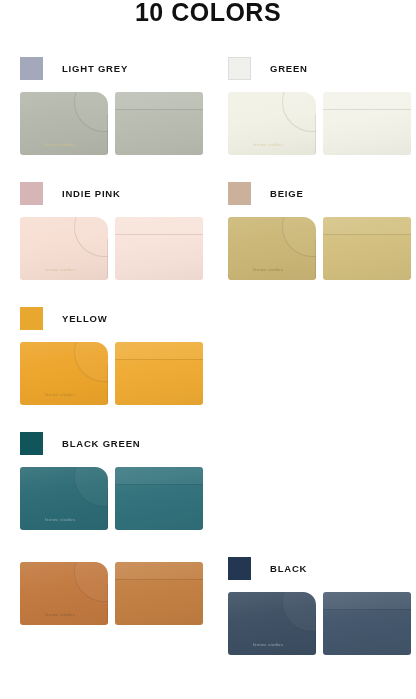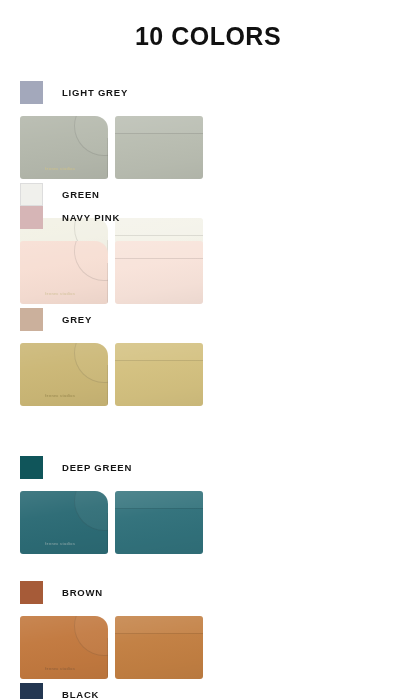--- a/index.html
+++ b/index.html
@@ -24,35 +24,34 @@
     box-sizing: border-box;
   }
 
   
   .page-title {
     text-align: center;
     font-size: 25px;
     font-weight: bold;
     letter-spacing: 0.5px;
     color: #111111;
-    padding-top: 24px;
     margin: 0;
     line-height: 1;
     font-family: "Liberation Sans", sans-serif;
   }
 
   
   .color-grid {
     margin-top: 28px;
     padding: 0 0px;
   }
 
   .color-row {
     display: flex;
-    flex-direction: column;
+    flex-direction: row;
     width: 416px;
     height: 125px;
     box-sizing: border-box;
   }
 
   .color-cell {
     width: 208px;
     box-sizing: border-box;
     padding-left: 20px;
     position: relative;
@@ -217,85 +216,100 @@
               <div class="back-seam"></div>
               <div class="sheen"></div>
             </div>
           </div>
         </div>
       </div>
       <div class="color-row">
         <div class="color-cell">
           <div class="cell-head">
             <div class="swatch" style="background: rgb(214, 181, 182);"></div>
-            <div class="cell-label">NAVY PINK</div>
+            <div class="cell-label">INDIE PINK</div>
           </div>
           <div class="product-pair">
             <div class="product front" style="background: rgb(247, 222, 211);">
               <div class="flap-seam"></div>
               <div class="flap-edge"></div>
               <div class="sheen"></div>
               <div class="brand-logo" style="color: rgb(216, 198, 164);">fennec studios</div>
             </div>
             <div class="product back" style="background: rgb(248, 227, 218);">
               <div class="back-shade"></div>
               <div class="back-seam"></div>
               <div class="sheen"></div>
             </div>
           </div>
         </div>
         <div class="color-cell">
           <div class="cell-head">
             <div class="swatch" style="background: rgb(203, 176, 156);"></div>
-            <div class="cell-label">GREY</div>
+            <div class="cell-label">BEIGE</div>
           </div>
           <div class="product-pair">
             <div class="product front" style="background: rgb(203, 183, 118);">
               <div class="flap-seam"></div>
               <div class="flap-edge"></div>
               <div class="sheen"></div>
               <div class="brand-logo" style="color: rgb(160, 143, 85);">fennec studios</div>
             </div>
             <div class="product back" style="background: rgb(211, 192, 127);">
               <div class="back-shade"></div>
               <div class="back-seam"></div>
               <div class="sheen"></div>
             </div>
           </div>
         </div>
       </div>
       <div class="color-row">
+        <div class="color-cell">
+          <div class="cell-head">
+            <div class="swatch" style="background: rgb(232, 167, 46);"></div>
+            <div class="cell-label">YELLOW</div>
+          </div>
+          <div class="product-pair">
+            <div class="product front" style="background: rgb(237, 165, 43);">
+              <div class="flap-seam"></div>
+              <div class="flap-edge"></div>
+              <div class="sheen"></div>
+              <div class="brand-logo" style="color: rgb(192, 138, 42);">fennec studios</div>
+            </div>
+            <div class="product back" style="background: rgb(239, 171, 51);">
+              <div class="back-shade"></div>
+              <div class="back-seam"></div>
+              <div class="sheen"></div>
+            </div>
+          </div>
+        </div>
       </div>
       <div class="color-row">
         <div class="color-cell">
           <div class="cell-head">
             <div class="swatch" style="background: rgb(16, 85, 90);"></div>
-            <div class="cell-label">DEEP GREEN</div>
+            <div class="cell-label">BLACK GREEN</div>
           </div>
           <div class="product-pair">
             <div class="product front" style="background: rgb(44, 107, 117);">
               <div class="flap-seam"></div>
               <div class="flap-edge"></div>
               <div class="sheen"></div>
               <div class="brand-logo" style="color: rgb(126, 158, 160);">fennec studios</div>
             </div>
             <div class="product back" style="background: rgb(49, 113, 123);">
               <div class="back-shade"></div>
               <div class="back-seam"></div>
               <div class="sheen"></div>
             </div>
           </div>
         </div>
       </div>
       <div class="color-row">
         <div class="color-cell">
-          <div class="cell-head">
-            <div class="swatch" style="background: rgb(166, 91, 56);"></div>
-            <div class="cell-label">BROWN</div>
-          </div>
           <div class="product-pair">
             <div class="product front" style="background: rgb(194, 121, 63);">
               <div class="flap-seam"></div>
               <div class="flap-edge"></div>
               <div class="sheen"></div>
               <div class="brand-logo" style="color: rgb(150, 98, 58);">fennec studios</div>
             </div>
             <div class="product back" style="background: rgb(194, 127, 66);">
               <div class="back-shade"></div>
               <div class="back-seam"></div>

